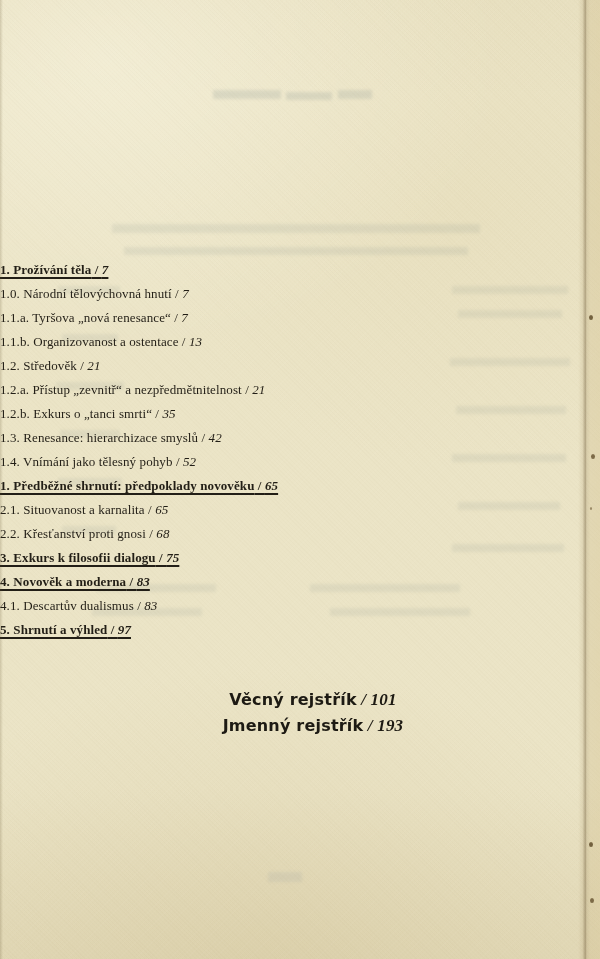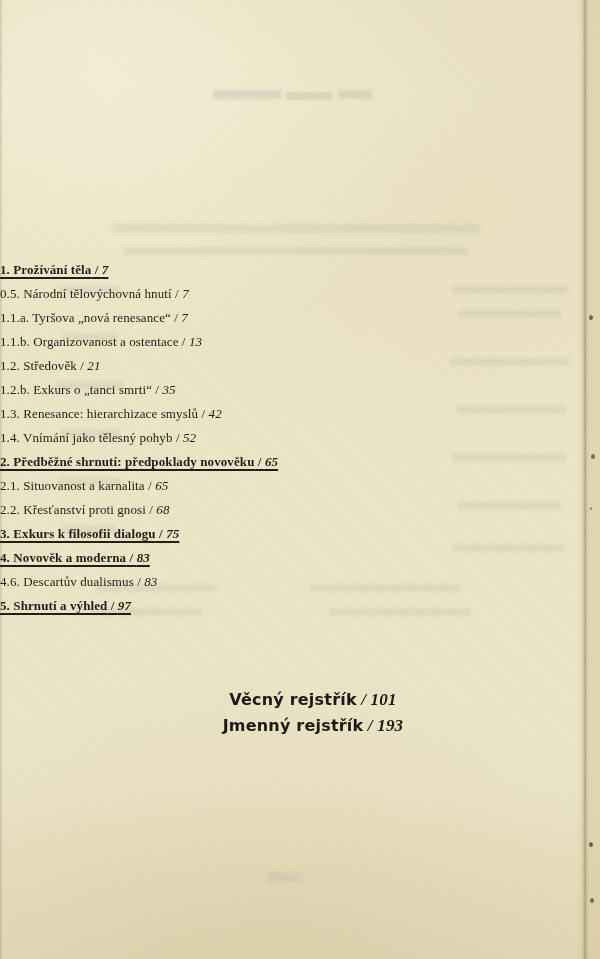--- a/index.html
+++ b/index.html
@@ -167,46 +167,47 @@
 
 <div class="photo">
   <div class="texture"></div>
   <div class="bleed-title"></div>
   <div class="bleed-lines"></div>
 
   <main class="toc">
 
       <div class="toc-line heading"><span class="label">1. Prožívání těla</span><span class="sep"> / </span><span class="pagenum">7</span></div>
 
-      <div class="toc-line"><span class="label">0.5. Národní tělovýchovná hnutí</span><span class="sep"> / </span><span class="pagenum">7</span></div>
+      <div class="toc-line"><span class="label">1.0. Národní tělovýchovná hnutí</span><span class="sep"> / </span><span class="pagenum">7</span></div>
 
       <div class="toc-line"><span class="label">1.1.a. Tyršova „nová renesance“</span><span class="sep"> / </span><span class="pagenum">7</span></div>
 
       <div class="toc-line"><span class="label">1.1.b. Organizovanost a ostentace</span><span class="sep"> / </span><span class="pagenum">13</span></div>
 
       <div class="toc-line"><span class="label">1.2. Středověk</span><span class="sep"> / </span><span class="pagenum">21</span></div>
 
+      <div class="toc-line"><span class="label">1.2.a. Přístup „zevnitř“ a nezpředmětnitelnost</span><span class="sep"> / </span><span class="pagenum">21</span></div>
 
       <div class="toc-line"><span class="label">1.2.b. Exkurs o „tanci smrti“</span><span class="sep"> / </span><span class="pagenum">35</span></div>
 
       <div class="toc-line"><span class="label">1.3. Renesance: hierarchizace smyslů</span><span class="sep"> / </span><span class="pagenum">42</span></div>
 
       <div class="toc-line"><span class="label">1.4. Vnímání jako tělesný pohyb</span><span class="sep"> / </span><span class="pagenum">52</span></div>
 
-      <div class="toc-line heading"><span class="label">2. Předběžné shrnutí: předpoklady novověku</span><span class="sep"> / </span><span class="pagenum">65</span></div>
+      <div class="toc-line heading"><span class="label">1. Předběžné shrnutí: předpoklady novověku</span><span class="sep"> / </span><span class="pagenum">65</span></div>
 
       <div class="toc-line"><span class="label">2.1. Situovanost a karnalita</span><span class="sep"> / </span><span class="pagenum">65</span></div>
 
       <div class="toc-line"><span class="label">2.2. Křesťanství proti gnosi</span><span class="sep"> / </span><span class="pagenum">68</span></div>
 
       <div class="toc-line heading"><span class="label">3. Exkurs k filosofii dialogu</span><span class="sep"> / </span><span class="pagenum">75</span></div>
 
       <div class="toc-line heading"><span class="label">4. Novověk a moderna</span><span class="sep"> / </span><span class="pagenum">83</span></div>
 
-      <div class="toc-line"><span class="label">4.6. Descartův dualismus</span><span class="sep"> / </span><span class="pagenum">83</span></div>
+      <div class="toc-line"><span class="label">4.1. Descartův dualismus</span><span class="sep"> / </span><span class="pagenum">83</span></div>
 
 
       <div class="toc-line heading"><span class="label">5. Shrnutí a výhled</span><span class="sep"> / </span><span class="pagenum">97</span></div>
     </main>
 
   <section class="backmatter">
 
       <div class="bm-line"><span class="bm-label">Věcný rejstřík</span><span class="sep bm-sep"> / </span><span class="pagenum bm-page">101</span></div>
 
       <div class="bm-line"><span class="bm-label">Jmenný rejstřík</span><span class="sep bm-sep"> / </span><span class="pagenum bm-page">193</span></div>

